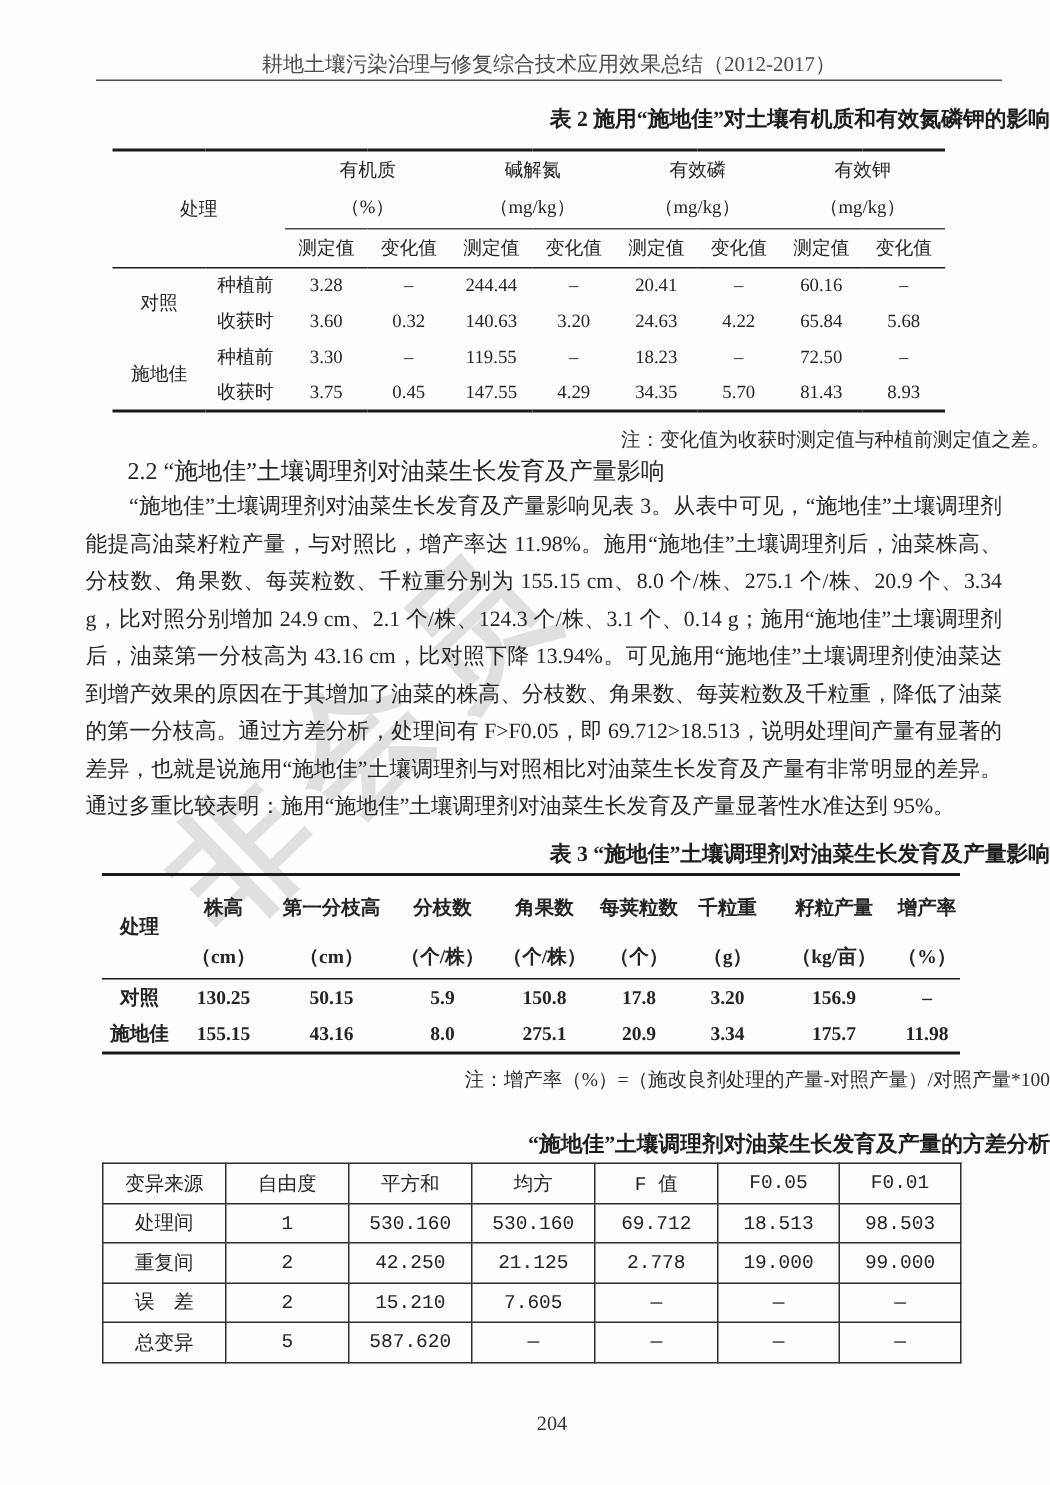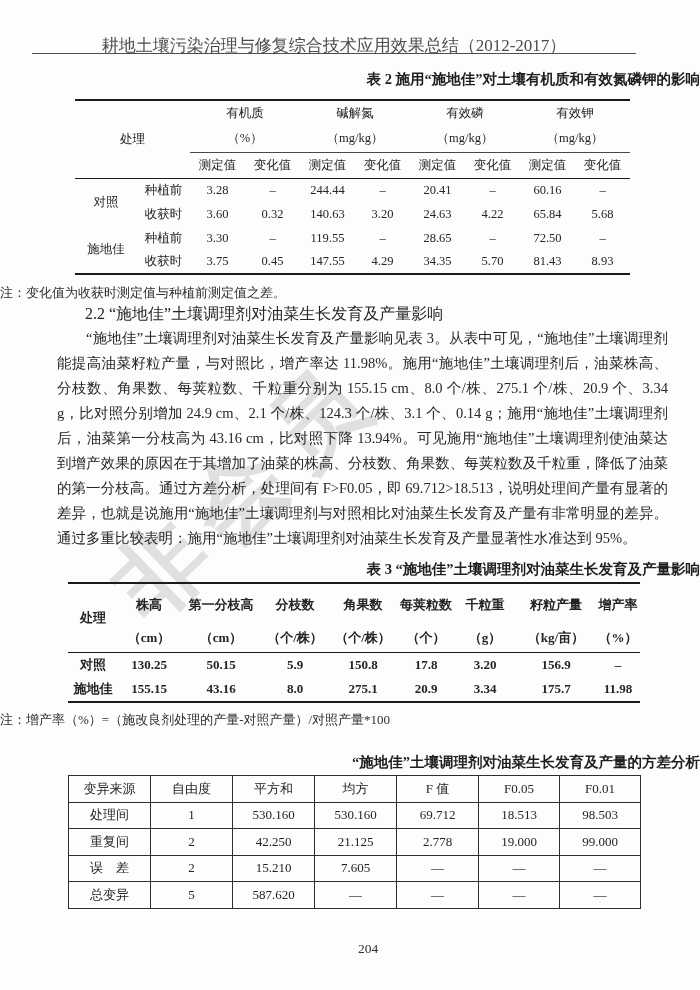--- a/index.html
+++ b/index.html
@@ -9,23 +9,23 @@
   .abs { position:absolute; z-index:1; }
 
   .watermark {
     position:absolute; left:128px; top:540px; z-index:0;
     transform:rotate(-44deg); transform-origin:0 50%;
     font-size:92px; font-weight:bold; letter-spacing:16px; white-space:nowrap;
     color:rgba(176,176,176,0.38); pointer-events:none;
   }
 
   .running-head {
-    top:34px; left:32px; width:604px; height:20px;
+    top:34px; left:64px; width:604px; height:20px;
     border-bottom:1.2px solid #4e4e4e;
-    font-size:17px; color:#4c4c4c; text-align:center;
+    font-size:14px; color:#4c4c4c; text-align:center;
   }
 
   .tbl-caption { width:700px; left:0; text-align:right; font-weight:bold; font-size:14.5px; color:#1e1e1e; }
 
   table.tbl { border-collapse:collapse; table-layout:fixed; }
   table.tbl th, table.tbl td {
     font-weight:normal; text-align:center; vertical-align:middle;
     font-size:12.5px; color:#242424; padding:0 2px; overflow:hidden;
   }
   .three-line { border-top:2.2px solid #1b1b1b; border-bottom:2.2px solid #1b1b1b; }
@@ -35,23 +35,23 @@
   #table2 tbody tr { height:24px; }
   #table2 .unit-row th { border-bottom:1px solid #474747; }
 
   #table3 th, #table3 td { font-size:13px;font-weight:bold; }
   #table3 .name-row { height:42px; }
   #table3 .unit-row3 { height:27px; }
   #table3 tbody tr { height:25px; }
 
   #table4 { border:1.4px solid #2e2e2e; }
   #table4 th, #table4 td { border:1px solid #2e2e2e; font-size:13px; height:26.5px; }
-  #table4 tr { height:26.5px; }
-
-  .note-line { width:700px; left:0; text-align:left; font-size:13px; color:#2e2e2e; }
+  #table4 tr { height:26.5px;font-family:Liberation Mono, monospace; }
+
+  .note-line { width:700px; left:0; text-align:right; font-size:13px; color:#2e2e2e; }
 
   .sec-heading { left:57px; width:610px; font-size:16px; color:#262626; text-indent:1.75em; }
   .body-para {
     left:57px; width:611px; font-size:14.5px; line-height:25px;
     color:#262626; text-align:justify; text-indent:2em;
   }
   .page-number { width:700px; left:0; text-align:center; font-size:13.5px; color:#333;padding-left:36px; }
 </style>
 </head>
 <body>
@@ -126,21 +126,21 @@
         <td>65.84</td>
         <td>5.68</td>
       </tr>
       <tr>
         <td rowspan="2">施地佳</td>
         <td>种植前</td>
         <td>3.30</td>
         <td>–</td>
         <td>119.55</td>
         <td>–</td>
-        <td>28.65</td>
+        <td>18.23</td>
         <td>–</td>
         <td>72.50</td>
         <td>–</td>
       </tr>
       <tr>
         <td>收获时</td>
         <td>3.75</td>
         <td>0.45</td>
         <td>147.55</td>
         <td>4.29</td>

